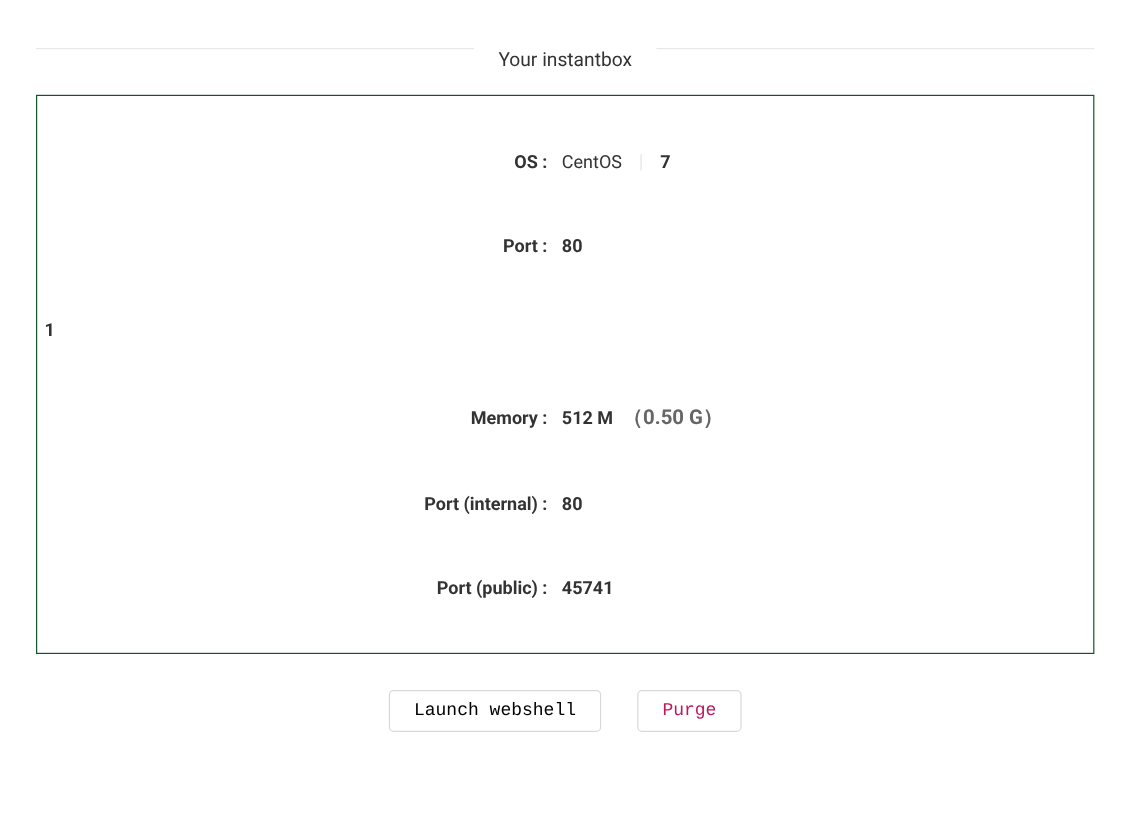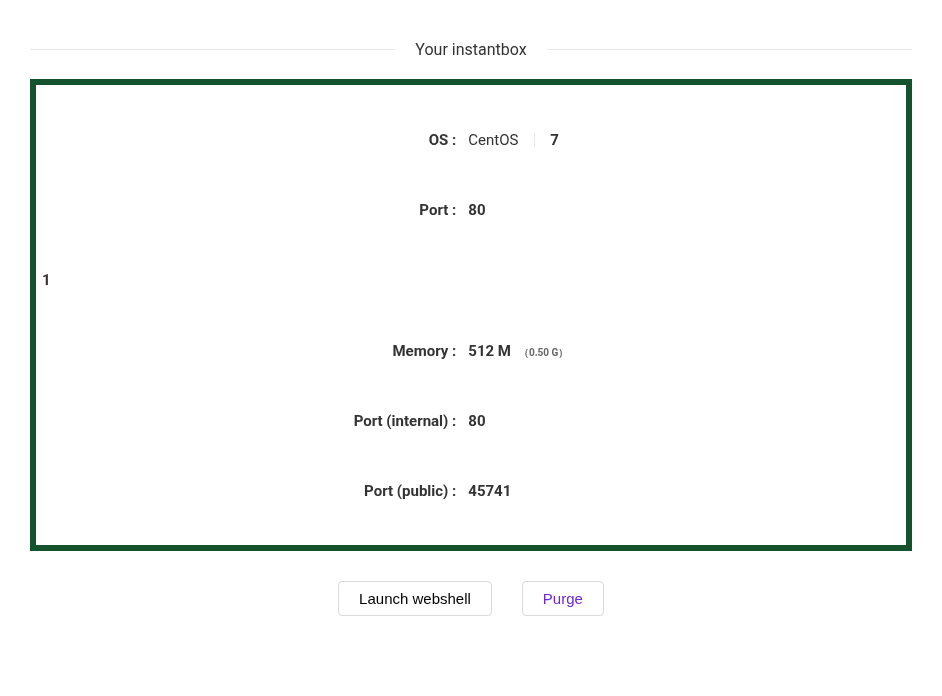--- a/index.html
+++ b/index.html
@@ -9,36 +9,35 @@
     }
     body {
       font-family: -apple-system, BlinkMacSystemFont, "Segoe UI", Roboto, "Helvetica Neue", Arial, sans-serif;
       background: #ffffff;
       width: 942px;
       height: 696px;
       position: relative;
     }
     .divider-with-text {
       display: flex;
-      align-items: center;
       margin: 40px 30px 20px 30px;
     }
     .divider-line {
       flex: 1;
       height: 1px;
       background: #e8e8e8;
     }
     .divider-text {
       padding: 0 20px;
       font-size: 16px;
       color: #333;
     }
     .card {
       margin: 0 30px 30px 30px;
-      border: 6px solid #14532d;
+      border: 1px solid #14532d;
       background: #fff;
       padding: 30px 0;
     }
     .info-row {
       display: flex;
       align-items: center;
       padding: 15px 0;
       margin-bottom: 22px;
     }
     .info-row:last-child {
@@ -71,40 +70,40 @@
       font-weight: normal;
     }
     .os-value .os-version {
       font-weight: bold;
       font-size: 15px;
       color: #333;
     }
     .memory-note {
       color: #666;
       font-weight: bold;
-      font-size: 10px;
+      font-size: 17px;
       padding-left: 4px;
     }
     .button-row {
       display: flex;
       justify-content: center;
       gap: 30px;
       margin-top: 30px;
     }
     .btn {
       padding: 8px 20px;
       font-size: 15px;
       border: 1px solid #d9d9d9;
       border-radius: 4px;
       background: #fff;
       cursor: pointer;
-      font-family: Liberation Sans, sans-serif;
+      font-family: Liberation Mono, monospace;
     }
     .btn-danger {
-      color: #6d28d9;
+      color: #be185d;
     }
   </style>
 </head>
 <body>
 
 <div class="divider-with-text">
   <div class="divider-line"></div>
   <div class="divider-text">Your instantbox</div>
   <div class="divider-line"></div>
 </div>

